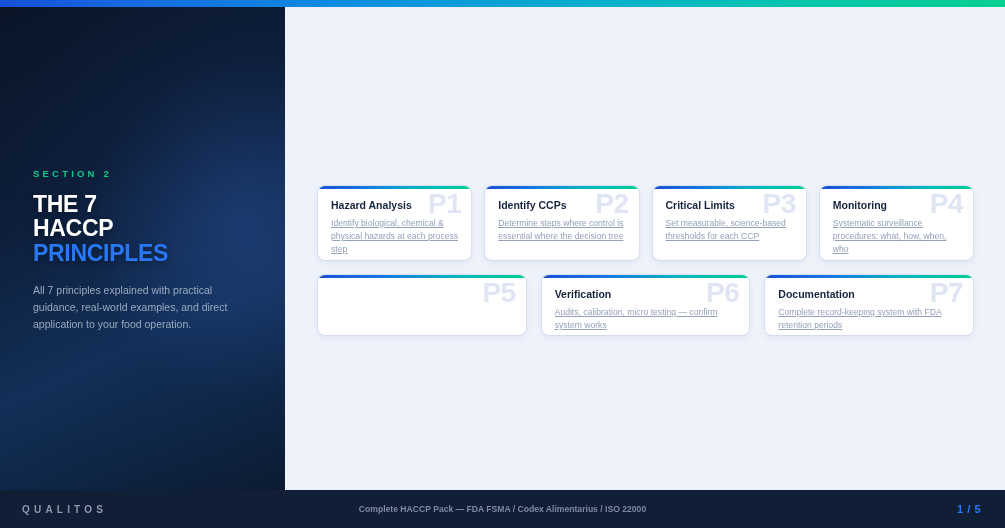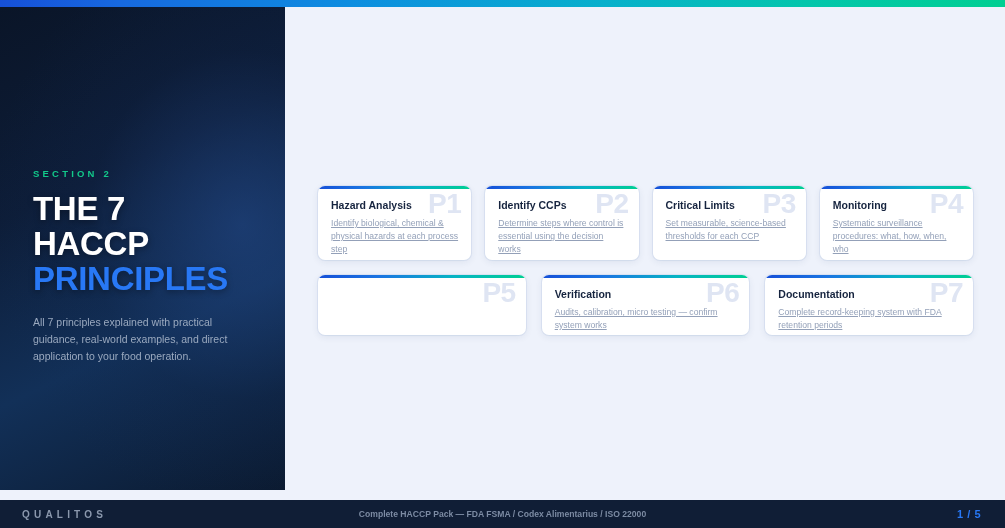--- a/index.html
+++ b/index.html
@@ -39,21 +39,21 @@
     width:235px;
   }
   .eyebrow {
     font-size:9.5px;
     font-weight:bold;
     letter-spacing:3.2px;
     color:#12c98a;
     margin-bottom:13px;
   }
   .headline {
-    font-size:33px;
+    font-size:23px;
     font-weight:bold;
     line-height:1.06;
     color:#ffffff;
     letter-spacing:-0.3px;
     text-shadow:0 2px 6px rgba(0,0,0,0.35);
   }
   .headline .accent {
     color:#2878f5;
     display:block;
   }
@@ -124,21 +124,21 @@
     color:#dfe5f3;
     letter-spacing:-0.5px;
     z-index:1;
     line-height:1;
   }
 
   
   .footer {
     position:absolute;
     bottom:0; left:0;
-    width:1005px; height:28px;
+    width:1005px; height:38px;
     background:#101e36;
     display:flex;
     align-items:center;
   }
   .brand {
     position:absolute;
     left:22px;
     font-size:10px;
     font-weight:bold;
     letter-spacing:4.2px;
@@ -187,21 +187,21 @@
 
         <div class="card">
           <div class="card-num">P1</div>
           <div class="card-title">Hazard Analysis</div>
           <div class="card-desc">Identify biological, chemical &amp; physical hazards at each process step</div>
         </div>
 
         <div class="card">
           <div class="card-num">P2</div>
           <div class="card-title">Identify CCPs</div>
-          <div class="card-desc">Determine steps where control is essential using the decision works</div>
+          <div class="card-desc">Determine steps where control is essential where the decision tree</div>
         </div>
 
         <div class="card">
           <div class="card-num">P3</div>
           <div class="card-title">Critical Limits</div>
           <div class="card-desc">Set measurable, science-based thresholds for each CCP</div>
         </div>
 
         <div class="card">
           <div class="card-num">P4</div>

